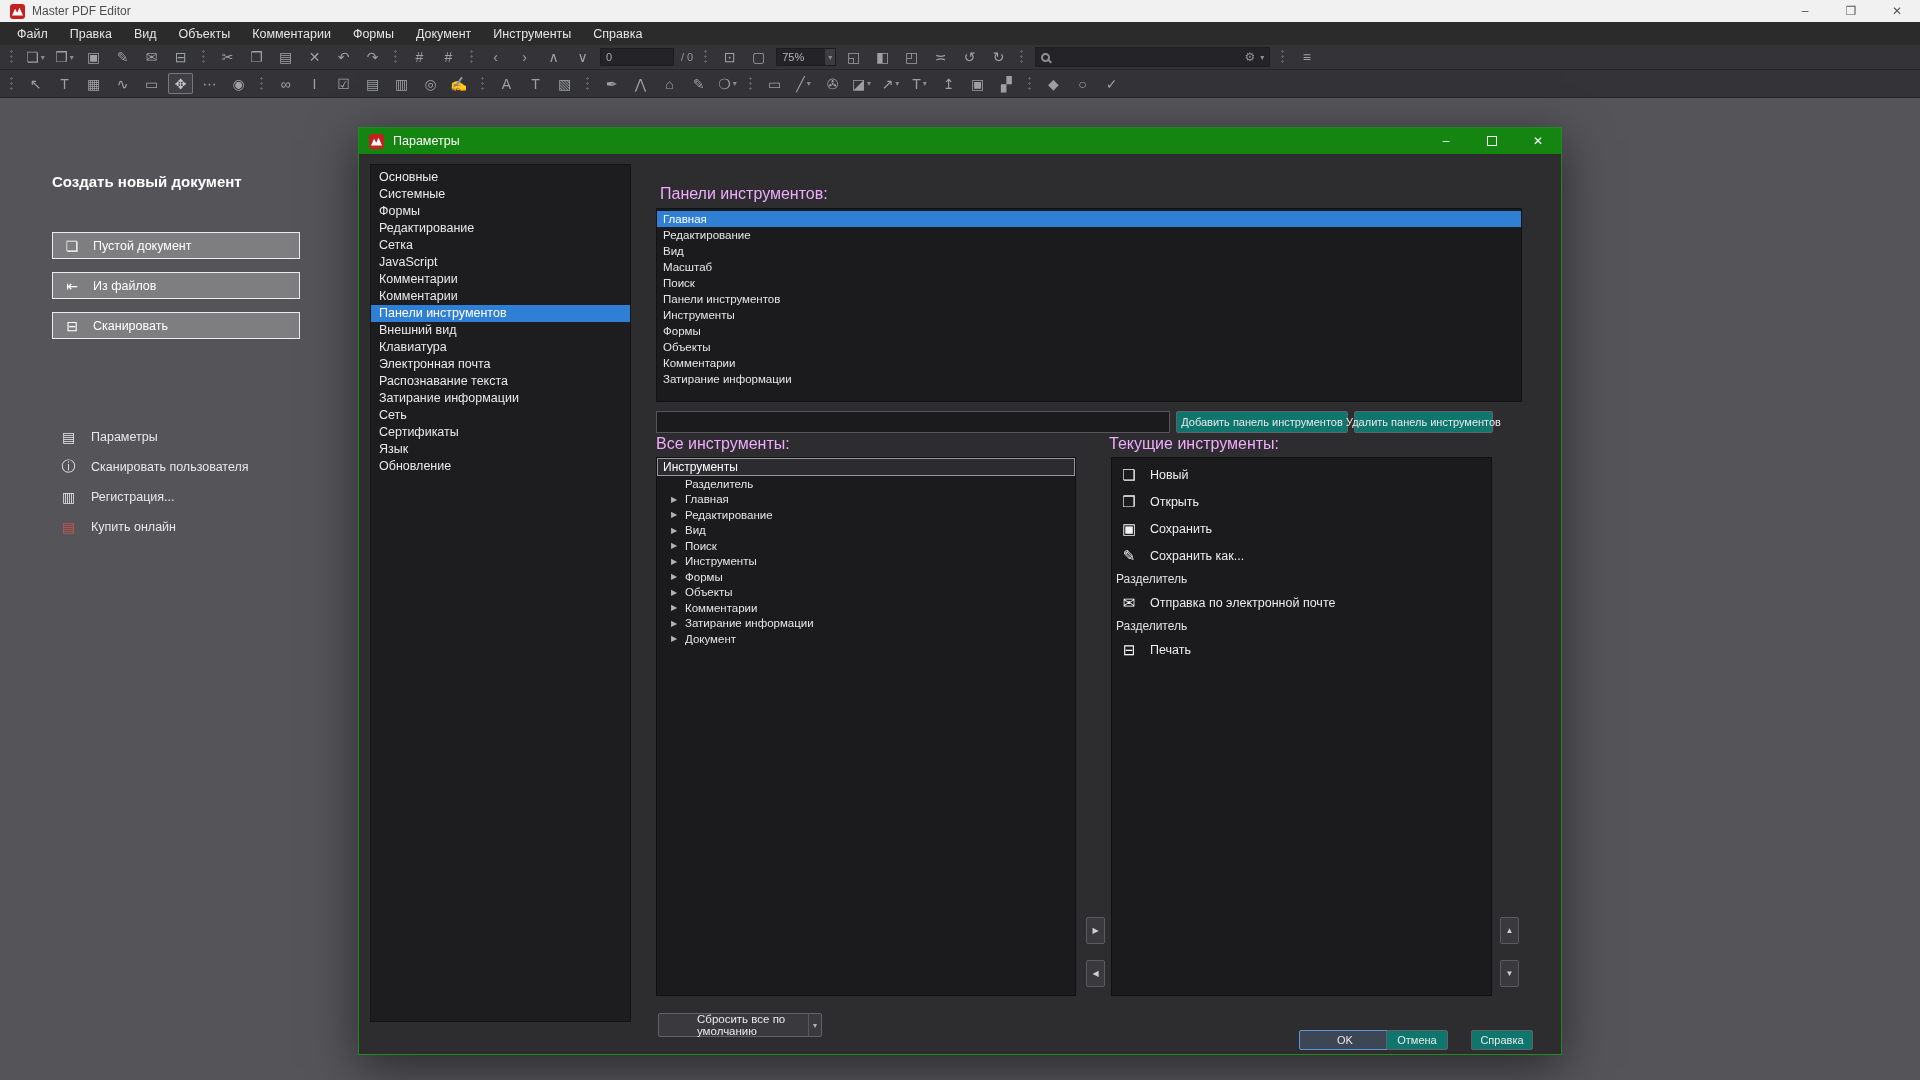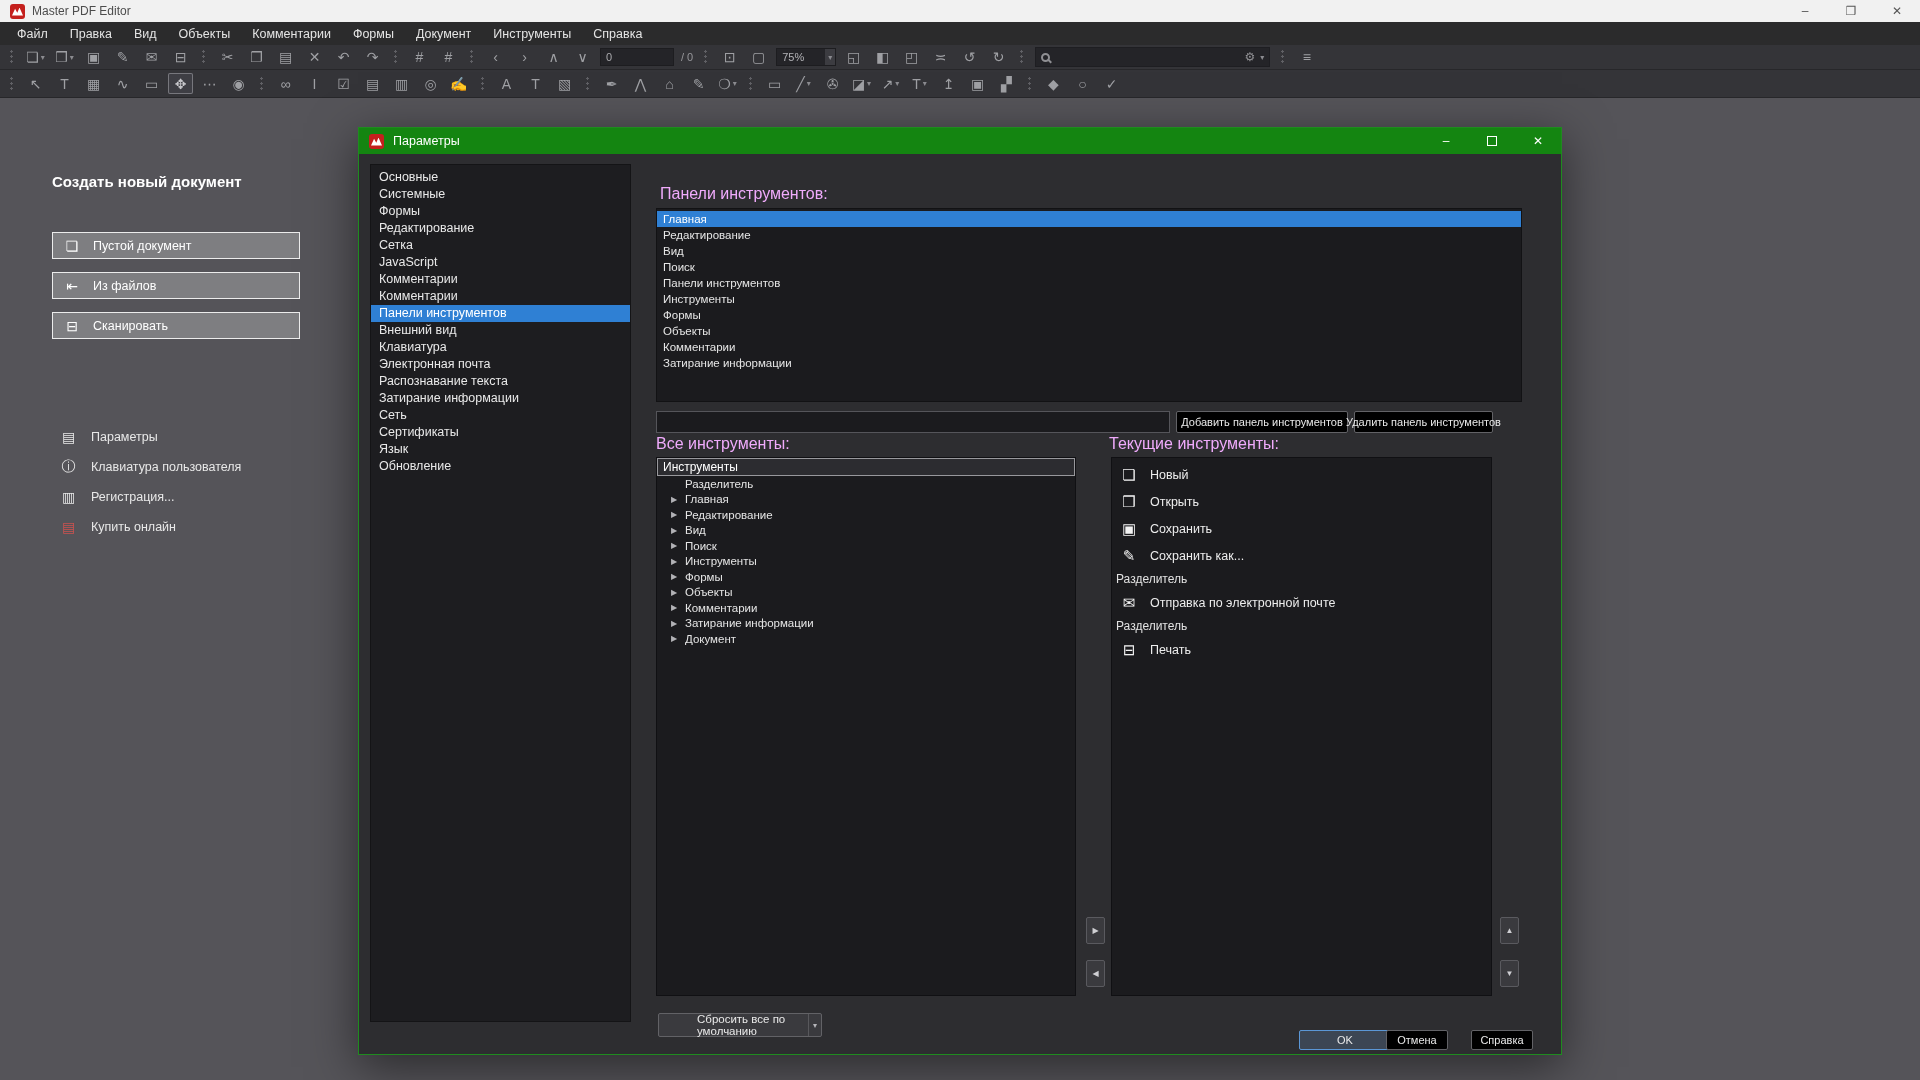--- a/index.html
+++ b/index.html
@@ -57,21 +57,21 @@
   .cat-item { height:17px; line-height:17px; padding-left:8px; font-size:12.5px; color:#e9e9e9; white-space:nowrap; }
   .cat-item.selected { background:#2f80d4; color:#fff; }
 
   .dlg-label { position:absolute; font-size:16px; color:#f0abfc; }
 
   .tb-list { position:absolute; left:297px; top:80px; width:866px; height:194px; background:#1b1b1e; border:1px solid #121214; padding-top:2px; }
   .tb-list-item { height:16px; line-height:16px; padding-left:6px; font-size:11.5px; color:#e6e6e6; }
   .tb-list-item.selected { background:#2f80d4; color:#fff; }
 
   .new-tb-input { position:absolute; left:297px; top:283px; width:514px; height:22px; background:#1b1b1e; border:1px solid #55555a; color:#ddd; padding:0 5px; font-size:12px; font-family:"Liberation Sans",sans-serif; }
-  .dlg-btn { position:absolute; background:#000000; border:1px solid #626266; border-radius:2px; color:#e9e9e9; display:flex; align-items:center; justify-content:center; font-size:11px; white-space:nowrap; }
+  .dlg-btn { position:absolute; background:#0f766e; border:1px solid #626266; border-radius:2px; color:#e9e9e9; display:flex; align-items:center; justify-content:center; font-size:11px; white-space:nowrap; }
   .add-btn { left:817px; top:283px; width:172px; height:22px; }
   .remove-btn { left:995px; top:283px; width:139px; height:22px; }
 
   .tree-panel { position:absolute; left:297px; top:329px; width:420px; height:539px; background:#1b1b1e; border:1px solid #101013; }
   .tree-header { height:18px; line-height:16px; background:#2c2c30; border:1px solid #98989c; color:#fff; padding-left:5px; font-size:12px; }
   .tree-item { height:15.5px; display:flex; align-items:center; font-size:11.5px; color:#e5e5e5; }
   .tree-arrow { width:11px; margin-left:14px; font-size:8px; color:#b2b2b6; }
   .tree-label { margin-left:3px; }
   .tree-item.noarrow .tree-label { margin-left:28px; }
 
@@ -354,21 +354,21 @@
         <span>Сканировать</span>
       </div>
     </div>
   <div id="start-links">
       <div class="start-link" style="top: 428px;">
         <span class="start-link-icon">▤</span>
         <span>Параметры</span>
       </div>
       <div class="start-link" style="top: 458px;">
         <span class="start-link-icon">ⓘ</span>
-        <span>Клавиатура пользователя</span>
+        <span>Сканировать пользователя</span>
       </div>
       <div class="start-link" style="top: 488px;">
         <span class="start-link-icon">▥</span>
         <span>Регистрация...</span>
       </div>
       <div class="start-link" style="top: 518px;">
         <span class="start-link-icon" style="color: rgb(204, 82, 80);">▤</span>
         <span>Купить онлайн</span>
       </div>
     </div>
@@ -405,20 +405,21 @@
         <div class="cat-item">Сертификаты</div>
         <div class="cat-item">Язык</div>
         <div class="cat-item">Обновление</div>
       </div>
 
     <div class="dlg-label" style="left:301px; top:57px;">Панели инструментов:</div>
     <div class="tb-list" id="tb-list">
         <div class="tb-list-item selected">Главная</div>
         <div class="tb-list-item">Редактирование</div>
         <div class="tb-list-item">Вид</div>
+        <div class="tb-list-item">Масштаб</div>
         <div class="tb-list-item">Поиск</div>
         <div class="tb-list-item">Панели инструментов</div>
         <div class="tb-list-item">Инструменты</div>
         <div class="tb-list-item">Формы</div>
         <div class="tb-list-item">Объекты</div>
         <div class="tb-list-item">Комментарии</div>
         <div class="tb-list-item">Затирание информации</div>
       </div>
 
     <input class="new-tb-input" style="">

